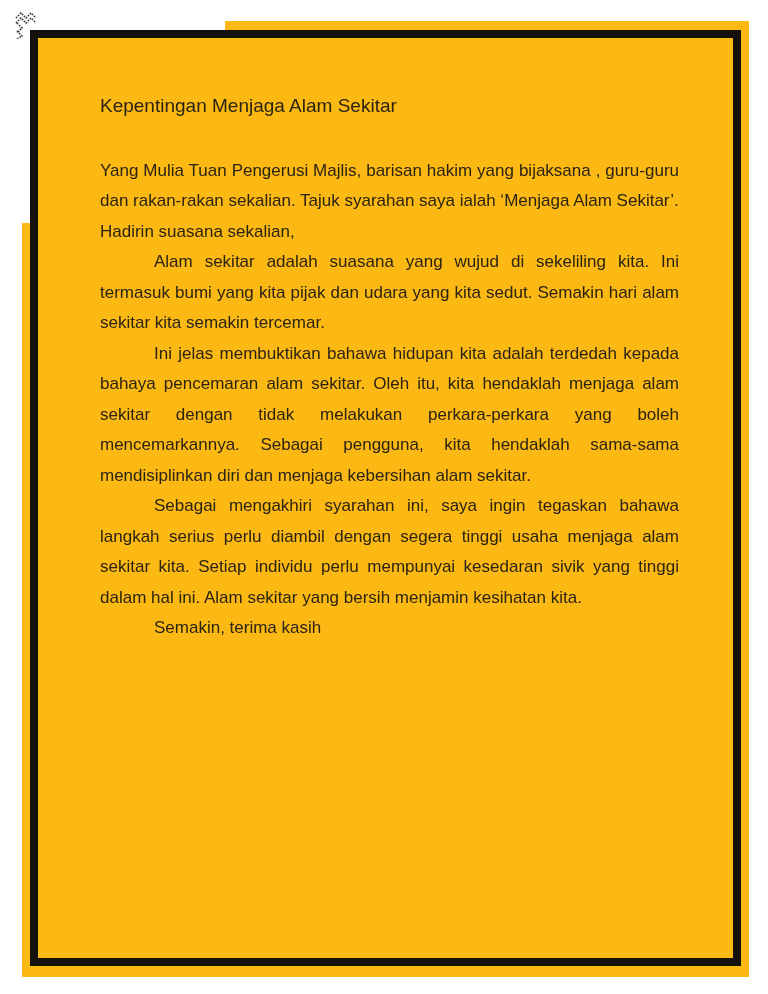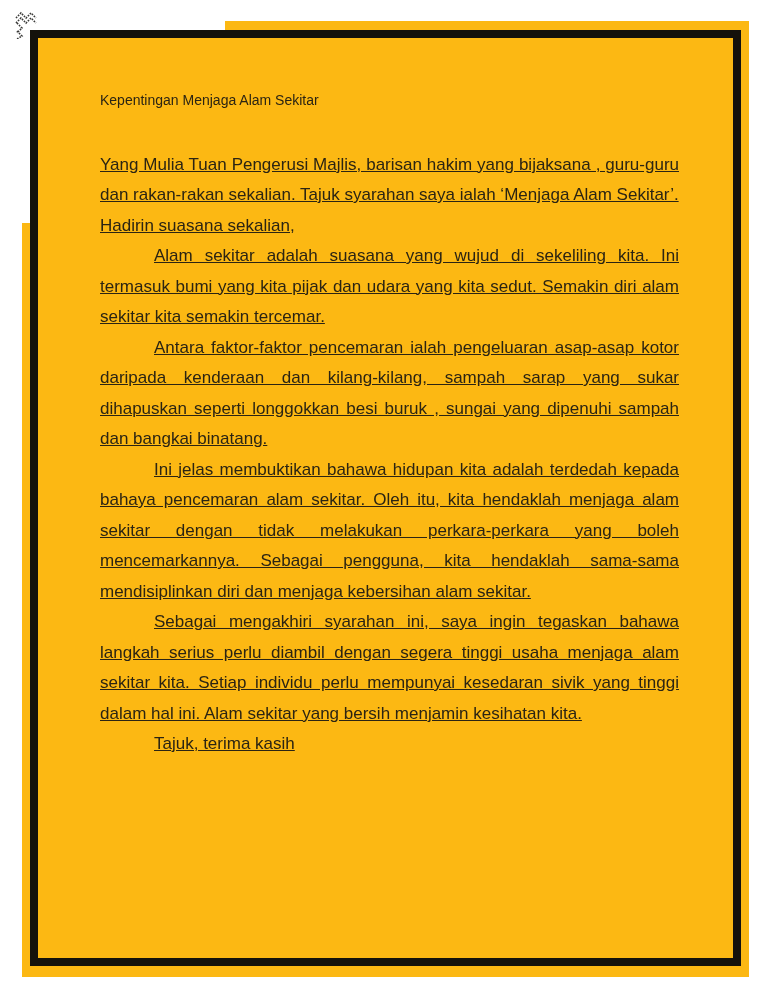--- a/index.html
+++ b/index.html
@@ -46,29 +46,28 @@
   .content {
     box-sizing: border-box;
     width: 100%;
     height: 100%;
     padding: 47px 54px 0 62px;
     color: #2b2413;
     font-size: 17px;
     line-height: 30.5px;
   }
   .title {
-    margin: 0 0 34px 0;
-    font-size: 14px;
+    margin: 6px 0 34px 0;
+    font-size: 19px;
     font-weight: normal;
     text-align: left;
   }
   .para {
     margin: 0;
     text-align: justify;
-    text-decoration: underline;
   }
   .para.indent {
     text-indent: 54px;
   }
   .corner-mark {
     position: absolute;
     left: 14px;
     top: 11px;
     width: 24px;
     height: 28px;
@@ -78,25 +77,24 @@
 <body>
 
 <div class="bleed"></div>
 <div class="corner-cover"></div>
 
 <div class="frame">
   <div class="content">
     <p class="title">Kepentingan Menjaga Alam Sekitar</p>
     <p class="para">Yang Mulia Tuan Pengerusi Majlis, barisan hakim yang bijaksana , guru-guru dan rakan-rakan sekalian. Tajuk syarahan saya ialah ‘Menjaga Alam Sekitar’.</p>
     <p class="para">Hadirin suasana sekalian,</p>
-    <p class="para indent">Alam sekitar adalah suasana yang wujud di sekeliling kita. Ini termasuk bumi yang kita pijak dan udara yang kita sedut. Semakin diri alam sekitar kita semakin tercemar.</p>
-    <p class="para indent">Antara faktor-faktor pencemaran ialah pengeluaran asap-asap kotor daripada kenderaan dan kilang-kilang, sampah sarap yang sukar dihapuskan seperti longgokkan besi buruk , sungai yang dipenuhi sampah dan bangkai binatang.</p>
+    <p class="para indent">Alam sekitar adalah suasana yang wujud di sekeliling kita. Ini termasuk bumi yang kita pijak dan udara yang kita sedut. Semakin hari alam sekitar kita semakin tercemar.</p>
     <p class="para indent">Ini jelas membuktikan bahawa hidupan kita adalah terdedah kepada bahaya pencemaran alam sekitar. Oleh itu, kita hendaklah menjaga alam sekitar dengan tidak melakukan perkara-perkara yang boleh mencemarkannya. Sebagai pengguna, kita hendaklah sama-sama mendisiplinkan diri dan menjaga kebersihan alam sekitar.</p>
     <p class="para indent">Sebagai mengakhiri syarahan ini, saya ingin tegaskan bahawa langkah serius perlu diambil dengan segera tinggi usaha menjaga alam sekitar kita. Setiap individu perlu mempunyai kesedaran sivik yang tinggi dalam hal ini. Alam sekitar yang bersih menjamin kesihatan kita.</p>
-    <p class="para indent">Tajuk, terima kasih</p>
+    <p class="para indent">Semakin, terima kasih</p>
   </div>
 </div>
 
 <svg class="corner-mark" viewBox="0 0 24 28" xmlns="http://www.w3.org/2000/svg">
   <g fill="none" stroke="#3a3a38" stroke-width="1.6" stroke-dasharray="1.6 1.2">
     <path d="M2 7 L7 2 L12 7 L17 2 L22 7"></path>
     <path d="M2 12 L7 7 L12 12 L17 7 L22 12"></path>
     <path d="M3 12 L8 17 L3 22"></path>
     <path d="M3 20 L8 25 L3 28"></path>
   </g>

